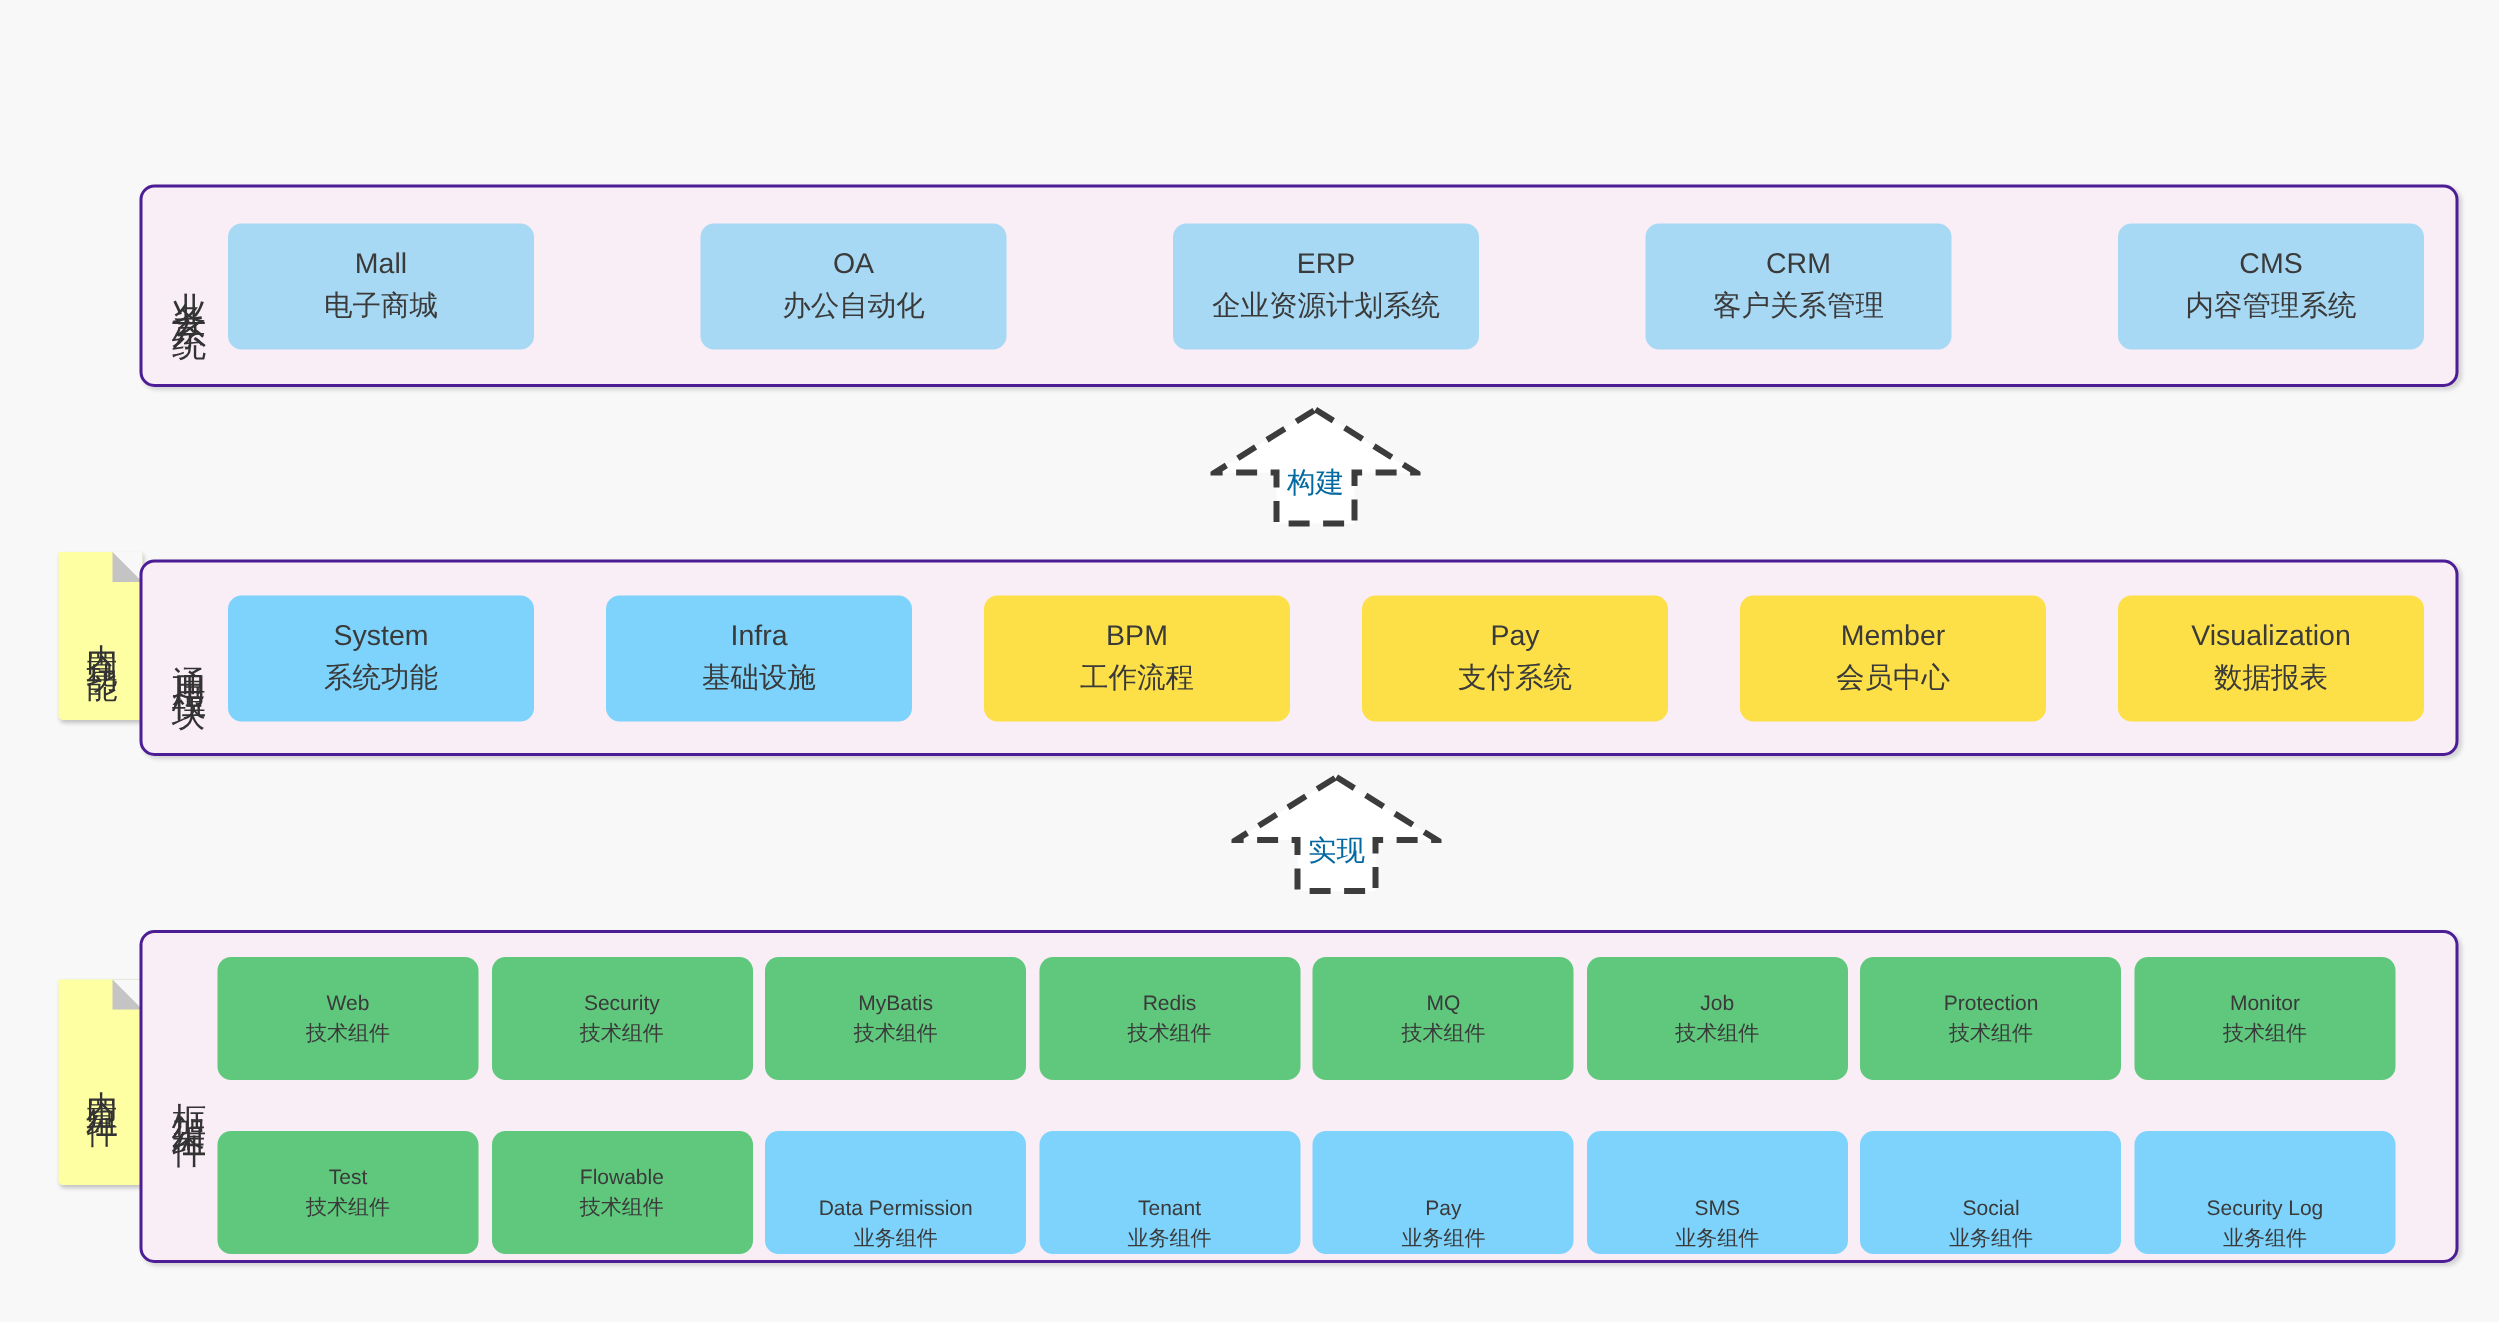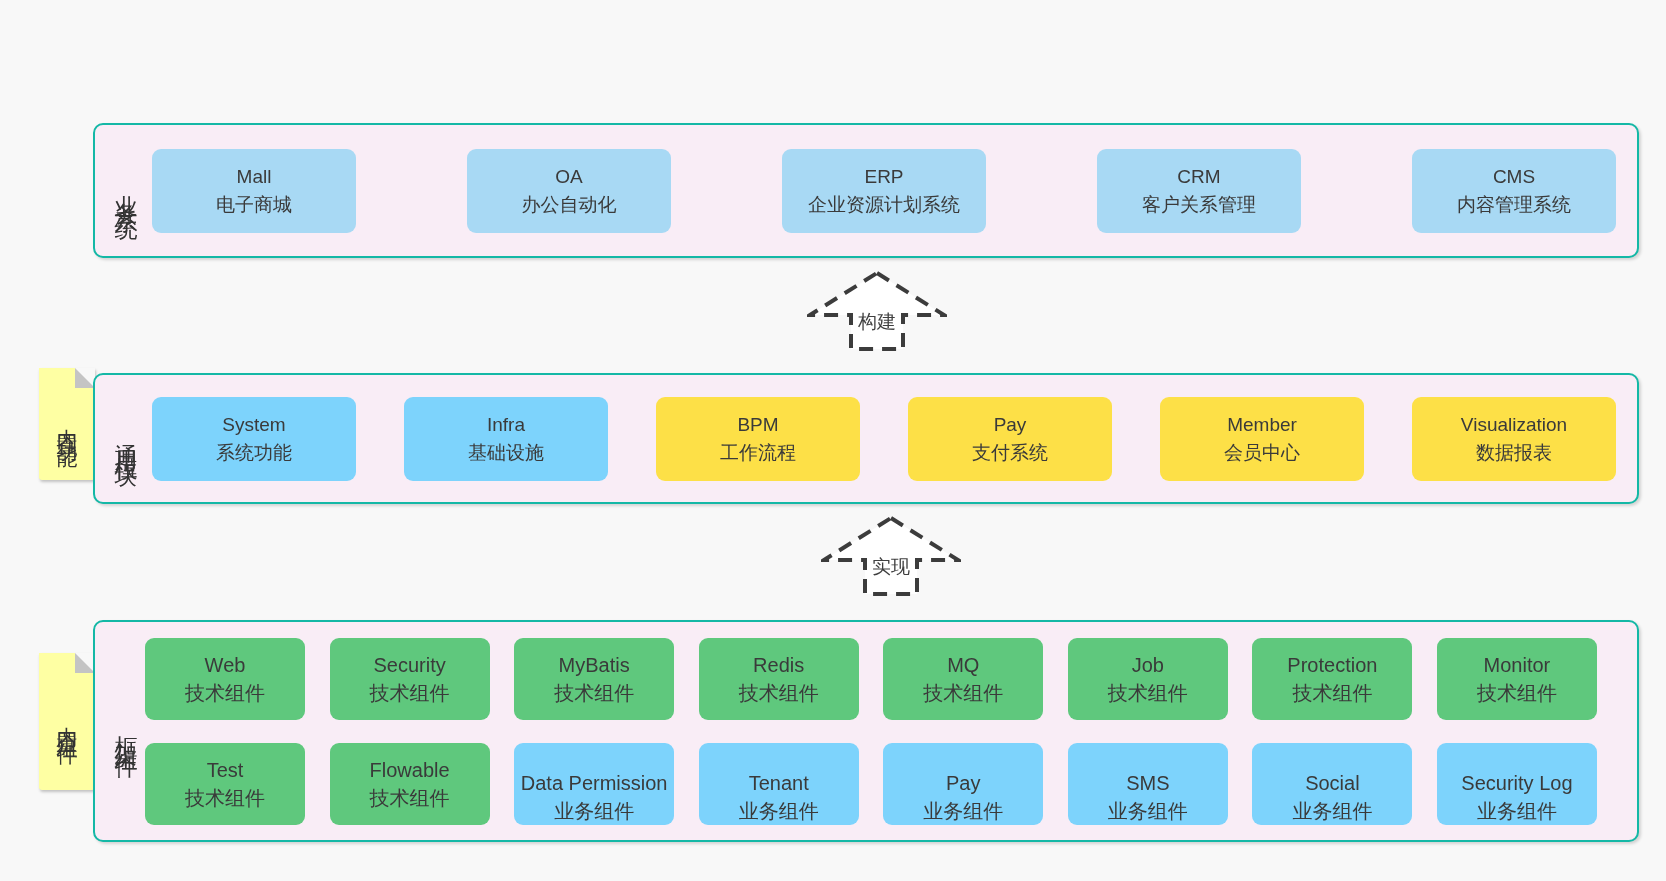--- a/index.html
+++ b/index.html
@@ -12,21 +12,21 @@
     position: relative;
   }
   .stage { position: absolute; inset: 0; }
 
   
   .band {
     position: absolute;
     left: 93px;
     width: 1546px;
     background: #f9edf6;
-    border: 2px solid #14b8a6;
+    border: 2px solid #4c1d95;
     border-radius: 10px;
     box-shadow: 2px 2px 3px rgba(0,0,0,0.15);
     z-index: 2;
   }
   .band-1 { top: 123px; height: 135px; }
   .band-2 { top: 373px; height: 131px; }
   .band-3 { top: 620px; height: 222px; }
 
   .band-label {
     position: absolute;
@@ -53,21 +53,21 @@
 
   
   .box {
     display: flex; flex-direction: column;
     align-items: center; justify-content: center;
     text-align: center;
     border-radius: 9px;
     line-height: 1.45;
   }
   .box-wide  { width: 204px; height: 84px; font-size: 19px; }
-  .box-small { width: 160px; height: 82px; font-size: 20px; line-height: 1.4; }
+  .box-small { width: 174px; height: 82px; font-size: 14px; line-height: 1.4; margin-top: 11px; }
   .blue        { background: #a8d9f4; }
   .red         { background: #7dd3fc; }
   .pink        { background: #fde047; }
   .green-dark  { background: #5fc87d; }
   .green-light { background: #7dd3fc; justify-content: flex-end; }
   .box-title, .box-subtitle { width: 100%; }
 
   
   .sticky {
     position: absolute;
@@ -104,21 +104,21 @@
   .arrow-1 { left: 807px; top: 270px; }
   .arrow-2 { left: 821px; top: 515px; }
   .arrow svg { display: block; width: 100%; height: 100%; }
   .arrow-label {
     position: absolute;
     left: 50%; top: 38px;
     transform: translateX(-50%);
     background: #ffffff;
     padding: 1px 3px;
     font-size: 19px;
-    color: #404040;
+    color: #0369a1;
     white-space: nowrap;
   }
 </style>
 </head>
 <body>
 
 <div class="stage">
 
   <div class="band band-1">
     <div class="band-label">业务系统</div>

